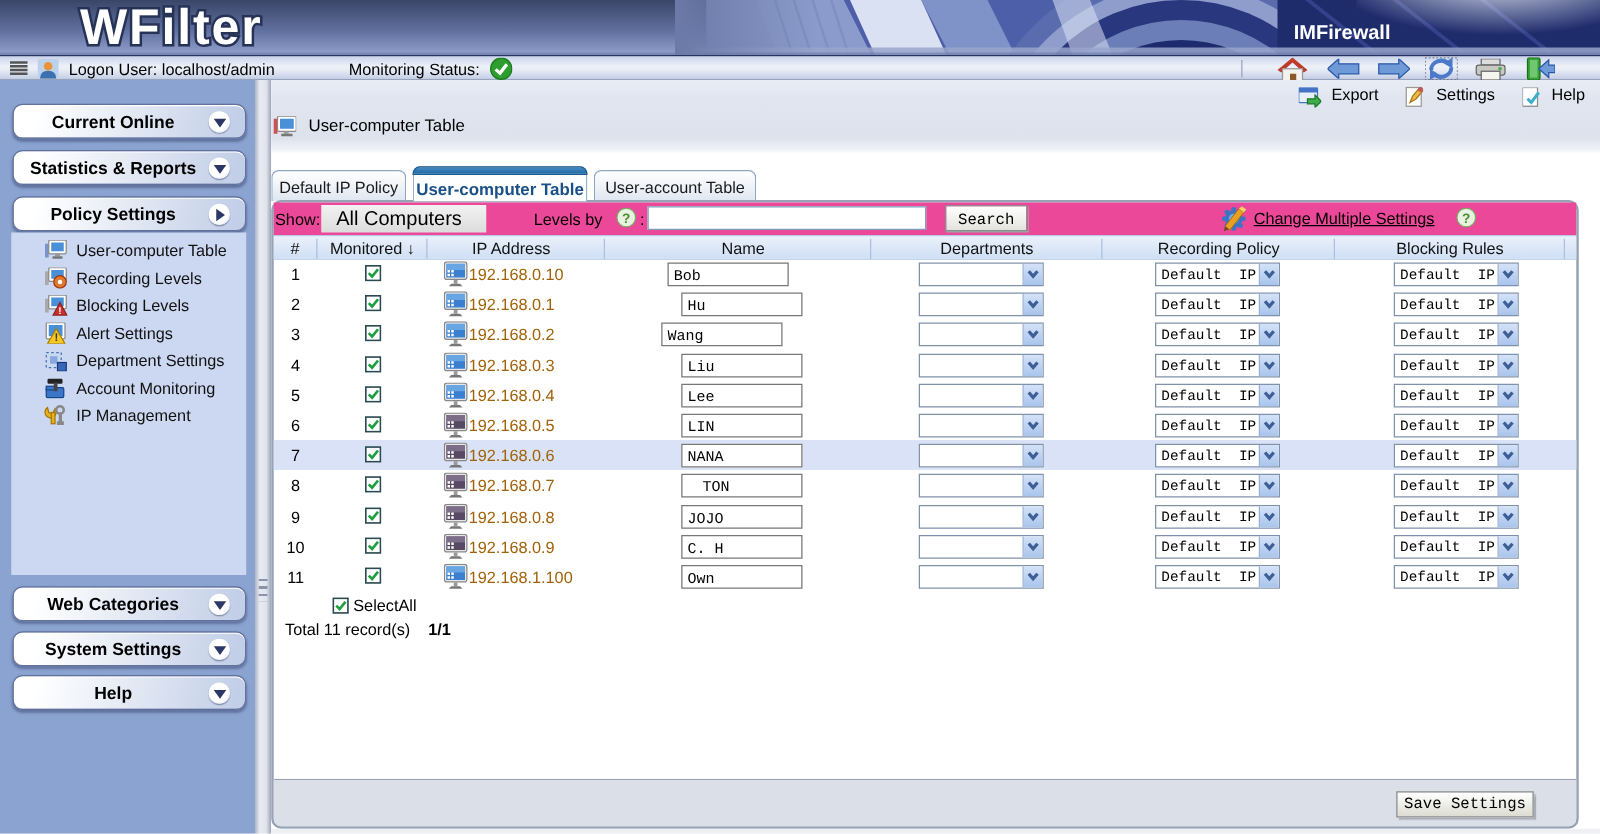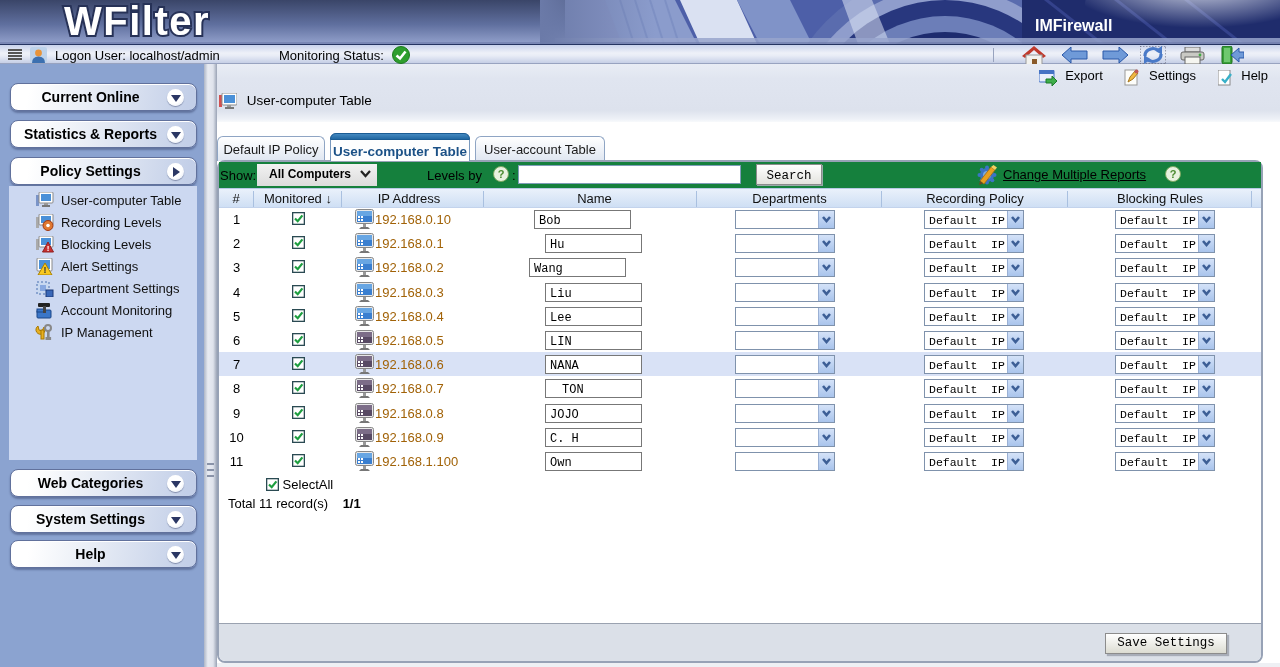--- a/index.html
+++ b/index.html
@@ -50,23 +50,23 @@
   border-radius:6px 6px 0 0; background:linear-gradient(#ffffff, #dfe6f1);
   font-size:13px; color:#1a1a1a; text-align:center; padding-top:5px; }
 .tab.active { background:#fdfefe; border-color:#7798bd;
   font-weight:bold; color:#1b5186; font-size:13.5px; padding-top:10px; height:28px; z-index:5; }
 .tab.active:before { content:""; position:absolute; left:-1px; top:-1px; right:-1px; height:5px;
   background:linear-gradient(#4489c0,#2268a2); border:1px solid #1b5c94; border-radius:6px 6px 0 0; }
 
 
 #panel { position:absolute; left:0; top:96px; width:1046px; height:503px;
   border:2px solid #97a2b6; border-radius:8px; background:#fff; }
-#showrow { position:absolute; left:0; top:0; width:100%; height:26px; background:#15803d; font-size:13px; }
-#allcomp { position:absolute; left:38px; top:2px; width:120px; height:22px; background:linear-gradient(#f2f2f2,#dcdcdc);
-  font-weight:bold; font-size:12px; padding:3px 0 0 12px; }
+#showrow { position:absolute; left:0; top:0; width:100%; height:26px; background:#ec4899; font-size:13px; }
+#allcomp { position:absolute; left:38px; top:2px; width:132px; height:22px; background:linear-gradient(#f2f2f2,#dcdcdc);
+  font-weight:normal; font-size:16px; padding:3px 0 0 12px; }
 #searchinput { position:absolute; left:299px; top:3px; width:223px; height:19px; border:1px solid #7f9db9; background:#fff; }
 #searchbtn { position:absolute; left:537px; top:2px; width:66px; height:21px;
   border:1px solid #8c8c8c; background:linear-gradient(#ffffff,#e3e3de);
   font-family:"Liberation Mono", monospace; font-size:12.5px; text-align:center; padding-top:4px;
   box-shadow:1px 1px 0 #9aa; }
 #cms { position:absolute; left:784px; top:5px; font-size:13px; text-decoration:underline; }
 
 #thead { position:absolute; left:0; top:26px; width:1042px; height:20px;
   background:linear-gradient(#eaf1fb,#cfdff4); border-top:1px solid #b7c9e4; border-bottom:1px solid #c3d3ec;
   font-size:13px; color:#111; }
@@ -76,21 +76,21 @@
 .cb { position:absolute; width:13px; height:13px; } .cb svg { display:block; }
 .iptxt { position:absolute; font-size:13px; color:#a16207; }
 .nameinp { position:absolute; width:97px; height:19px; border:1px solid #777; background:#fff;
   font-family:"Liberation Mono", monospace; font-size:12px; padding:3px 0 0 4px; }
 .sel { position:absolute; width:100px; height:19px; border:1px solid #7f92ac; background:#fff;
   font-family:"Liberation Mono", monospace; font-size:11.5px; padding:3px 0 0 4px; white-space:nowrap; overflow:hidden; }
 .sel .ar { position:absolute; right:0; top:0; width:16px; height:17px;
   background:linear-gradient(#d4e2f8,#a9c4ec); border-left:1px solid #9ab0d4; }
 #footer { position:absolute; left:0; bottom:0; width:1042px; height:38px; background:#dbe0e8;
   border-top:1px solid #9aa2b0; border-radius:0 0 6px 6px; }
-#savebtn { position:absolute; right:34px; top:9px; width:122px; height:21px;
+#savebtn { position:absolute; right:34px; top:9px; width:110px; height:21px;
   border:1px solid #8c8c8c; background:linear-gradient(#ffffff,#dcdcd2);
   font-family:"Liberation Mono", monospace; font-size:12.5px; text-align:center;
   white-space:nowrap; line-height:19px;
   box-shadow:2px 2px 1px #a8adb8; }
 #bottomstrip { left:217px; top:663px; width:1063px; height:4px; background:#eef0f4; }
 </style>
 </head>
 <body>
 <div id="page">
 
@@ -338,21 +338,21 @@
               <circle cx="5.7" cy="5.7" r="2"></circle>
               <circle cx="16.3" cy="5.7" r="2"></circle>
               <circle cx="5.7" cy="16.3" r="2"></circle>
               <circle cx="16.3" cy="16.3" r="2"></circle>
             </g>
         <circle cx="11" cy="11" r="4" fill="#7aa8e0"></circle>
         <polygon points="4,17 15,3 19,6 8,20" fill="#e8a020" stroke="#a06c10" stroke-width="0.8"></polygon>
         <polygon points="15,3 19,6 21,3.5 17.5,1" fill="#f2d060"></polygon>
         <polygon points="4,17 3,21 7,19.5" fill="#6b4a20"></polygon>
       </svg>
-      <span id="cms">Change Multiple Reports</span>
+      <span id="cms">Change Multiple Settings</span>
       <svg class="abs" style="left:946px;top:4px" width="16" height="16">
             <circle cx="8" cy="8" r="7.5" fill="#e8f2e0" stroke="#7aa860"></circle>
             <text x="8" y="12" font-size="11" font-weight="bold" text-anchor="middle" fill="#4a8a30">?</text>
           </svg>
     </div>
     <div id="thead">
       <div style="left:0;width:35px">#</div>
       <div style="left:36px;width:87px">Monitored ↓</div>
       <div style="left:116px;width:149px">IP Address</div>
       <div style="left:274px;width:204px">Name</div>

